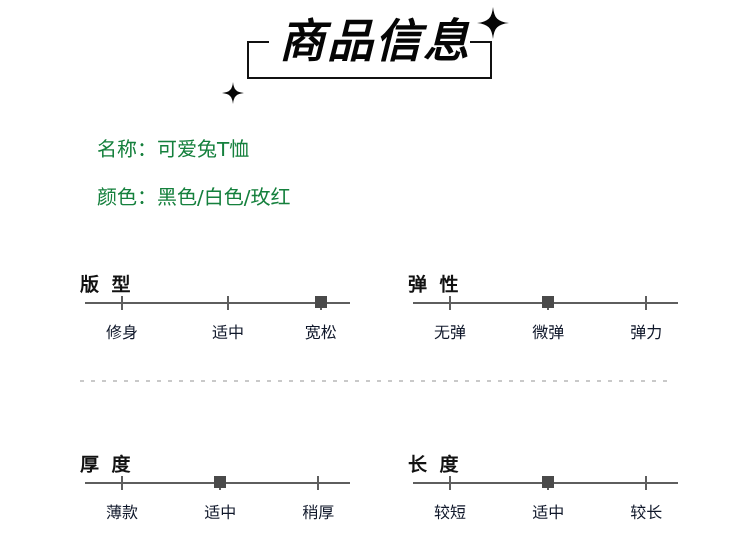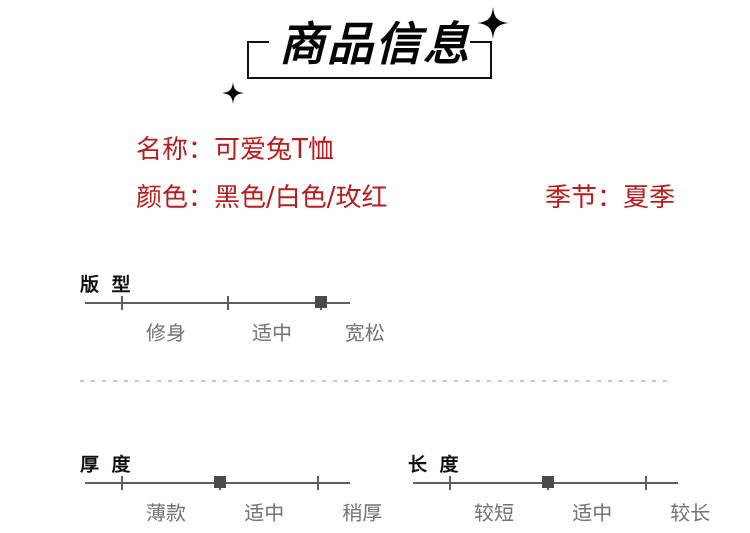--- a/index.html
+++ b/index.html
@@ -65,21 +65,21 @@
     left: 0;
     top: 18px;
     width: 750px;
     text-align: center;
     font-size: 46px;
     line-height: 54px;
     font-weight: bold;
     font-style: italic;
     letter-spacing: 2px;
     color: #050505;
-    font-family: Liberation Serif, serif;
+    font-family: Liberation Mono, monospace;
     z-index: 4;
   }
   .sparkle {
     position: absolute;
     z-index: 5;
   }
 
   
   .spec-block {
     position: absolute;
@@ -91,26 +91,25 @@
   .spec-row {
     position: absolute;
     left: 0;
     width: 750px;
     height: 40px;
   }
   .spec-row.row-0 { top: 0px; }
   .spec-row.row-1 { top: 48px; }
   .spec-cell {
     position: absolute;
-    font-size: 26px;
+    font-size: 20px;
     line-height: 34px;
-    color: #b91c1c;
+    color: #15803d;
     white-space: nowrap;
     font-family: "DejaVu Sans", "Liberation Sans", sans-serif;
-    margin-left: 39px;
   }
   .spec-cell.col-left  { left: 97px; }
   .spec-cell.col-right { left: 506px; }
 
   
   .slider-grid {
     position: absolute;
     left: 0;
     top: 243px;
     width: 750px;
@@ -175,27 +174,26 @@
   .tick-labels {
     position: absolute;
     left: 5px;
     top: 78px;
     width: 265px;
     height: 26px;
   }
   .tick-label {
     position: absolute;
     top: 0;
-    font-size: 20px;
+    font-size: 16px;
     line-height: 24px;
-    color: #737373;
+    color: #0f172a;
     white-space: nowrap;
     transform: translateX(-50%);
     font-family: "DejaVu Sans", "Liberation Sans", sans-serif;
-    margin-left: 44px;
   }
 
   
   .divider {
     position: absolute;
     left: 80px;
     top: 380px;
     width: 592px;
     height: 2px;
     background-image: linear-gradient(to right, #c9c9c9 0 4px, rgba(255,255,255,0) 4px 11px);
@@ -226,21 +224,20 @@
 </div>
 
 <div class="spec-block">
 
   <div class="spec-row row-0">
     <div class="spec-cell col-left">名称：可爱兔T恤</div>
   </div>
 
   <div class="spec-row row-1">
     <div class="spec-cell col-left">颜色：黑色/白色/玫红</div>
-    <div class="spec-cell col-right">季节：夏季</div>
   </div>
 </div>
 
 <div class="slider-grid">
 
   <div class="slider-group r0 c0">
     <div class="group-label">版 型</div>
     <div class="slider-track-wrap">
       <span class="slider-track"></span>
       <span class="tick" style="left:14%"></span>
@@ -248,20 +245,35 @@
       <span class="tick" style="left:89%"></span>
       <span class="thumb" style="left:89%"></span>
     </div>
     <div class="tick-labels">
       <span class="tick-label" style="left:14%">修身</span>
       <span class="tick-label" style="left:54%">适中</span>
       <span class="tick-label" style="left:89%">宽松</span>
     </div>
   </div>
 
+  <div class="slider-group r0 c1">
+    <div class="group-label">弹 性</div>
+    <div class="slider-track-wrap">
+      <span class="slider-track"></span>
+      <span class="tick" style="left:14%"></span>
+      <span class="tick" style="left:51%"></span>
+      <span class="tick" style="left:88%"></span>
+      <span class="thumb" style="left:51%"></span>
+    </div>
+    <div class="tick-labels">
+      <span class="tick-label" style="left:14%">无弹</span>
+      <span class="tick-label" style="left:51%">微弹</span>
+      <span class="tick-label" style="left:88%">弹力</span>
+    </div>
+  </div>
 
   <div class="slider-group r1 c0">
     <div class="group-label">厚 度</div>
     <div class="slider-track-wrap">
       <span class="slider-track"></span>
       <span class="tick" style="left:14%"></span>
       <span class="tick" style="left:51%"></span>
       <span class="tick" style="left:88%"></span>
       <span class="thumb" style="left:51%"></span>
     </div>

